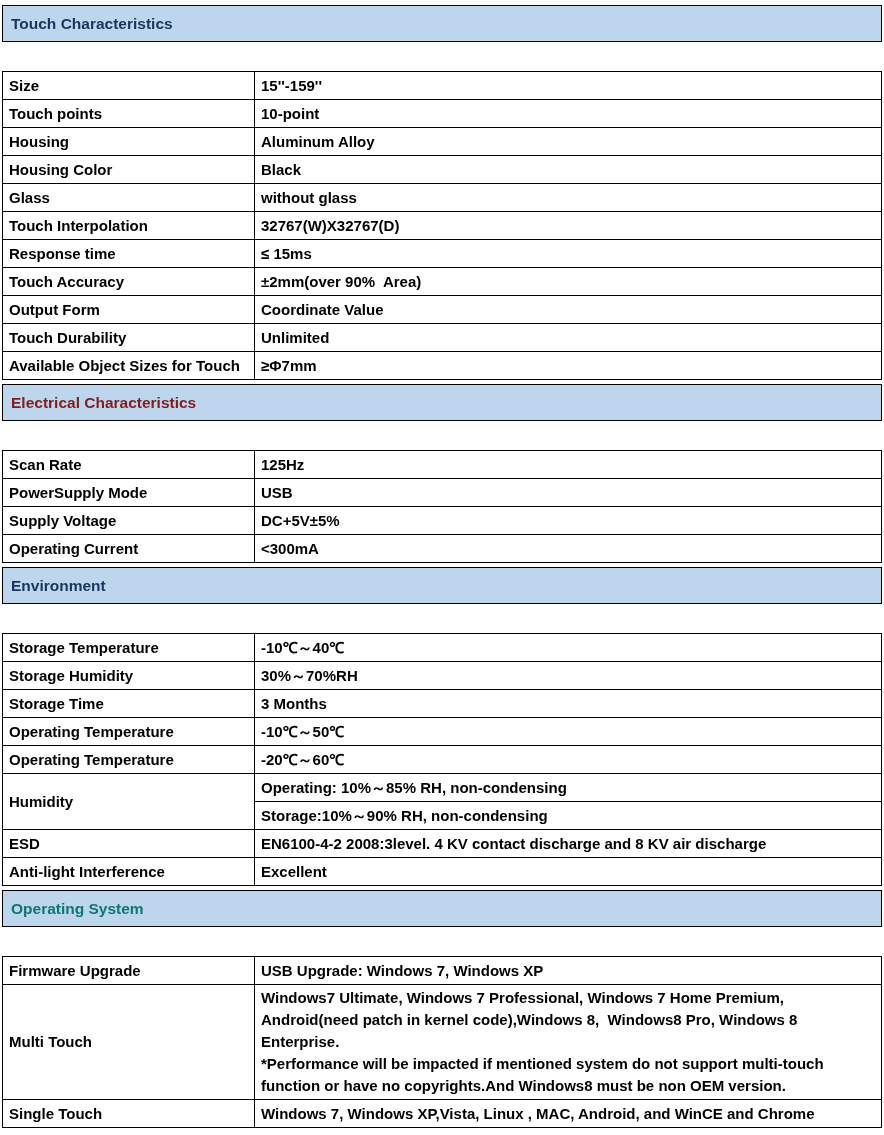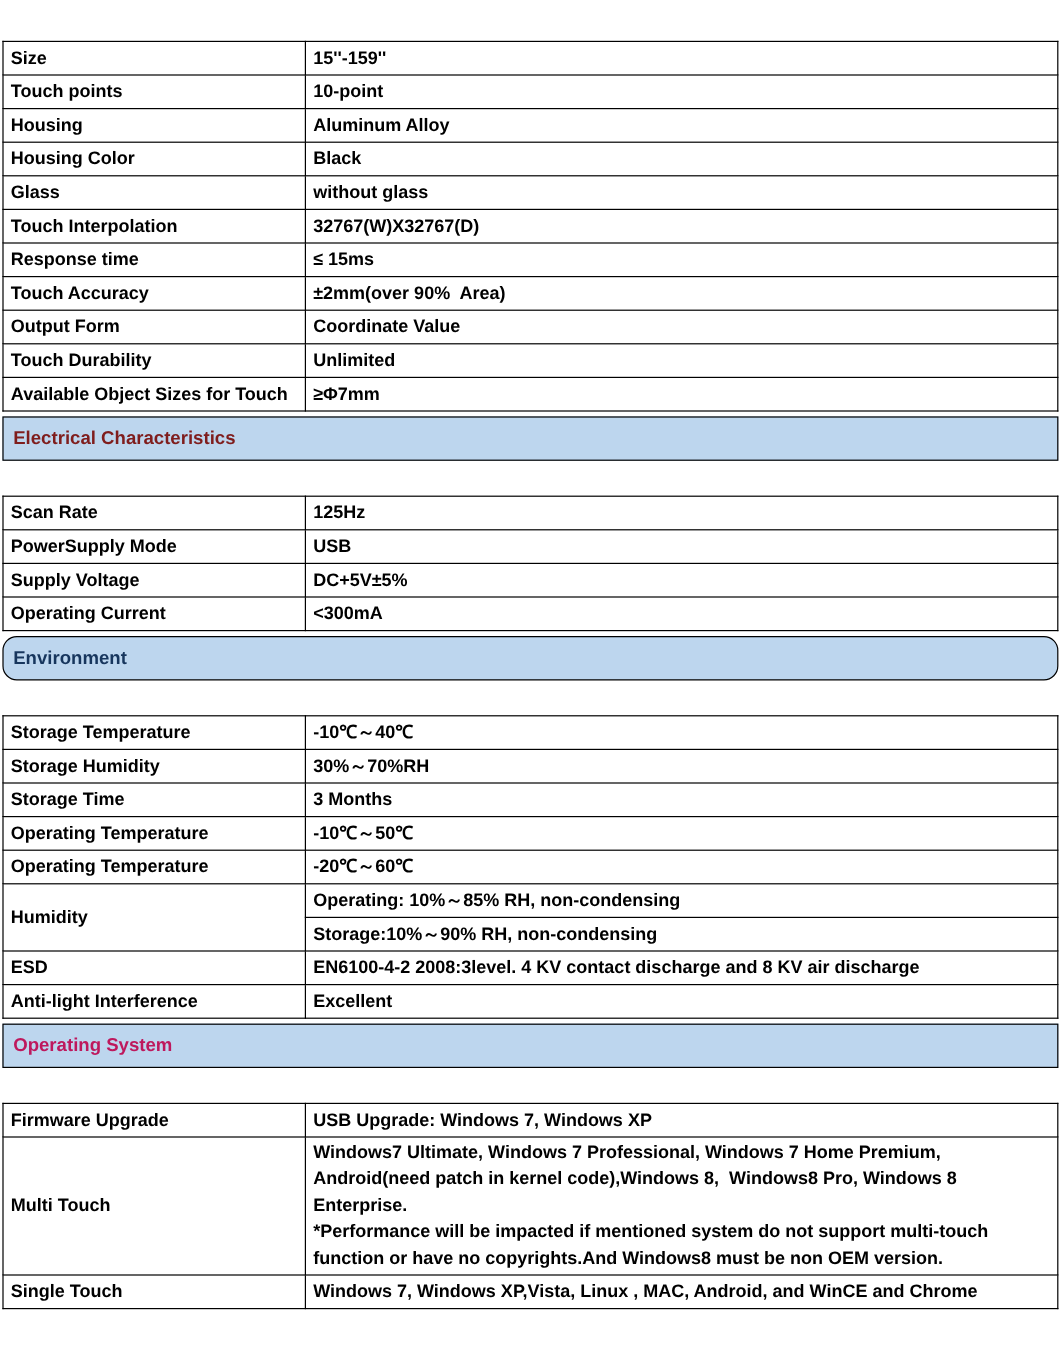--- a/index.html
+++ b/index.html
@@ -54,20 +54,21 @@
   }
   td.spec-value {
     white-space: pre-wrap;
   }
 </style>
 </head>
 <body>
 
 <div class="page">
   <div id="spec-root">
+      <div class="section-header" style="background: rgb(189, 214, 238); color: rgb(23, 54, 93);">Touch Characteristics</div>
       <table class="spec">
         <tbody>
           <tr>
             <td class="spec-label" rowspan="1">Size</td>
             <td class="spec-value">15''-159''</td>
           </tr>
           <tr>
             <td class="spec-label" rowspan="1">Touch points</td>
             <td class="spec-value">10-point</td>
           </tr>
@@ -123,21 +124,21 @@
           <tr>
             <td class="spec-label" rowspan="1">Supply Voltage</td>
             <td class="spec-value">DC+5V±5%</td>
           </tr>
           <tr>
             <td class="spec-label" rowspan="1">Operating Current</td>
             <td class="spec-value">&lt;300mA</td>
           </tr>
         </tbody>
       </table>
-      <div class="section-header" style="background: rgb(189, 214, 238); color: rgb(23, 54, 93); border-radius: 12px;">Environment</div>
+      <div class="section-header" style="background: rgb(189, 214, 238); color: rgb(23, 54, 93);">Environment</div>
       <table class="spec">
         <tbody>
           <tr>
             <td class="spec-label" rowspan="1">Storage Temperature</td>
             <td class="spec-value">-10℃～40℃</td>
           </tr>
           <tr>
             <td class="spec-label" rowspan="1">Storage Humidity</td>
             <td class="spec-value">30%～70%RH</td>
           </tr>
@@ -163,21 +164,21 @@
           <tr>
             <td class="spec-label" rowspan="1">ESD</td>
             <td class="spec-value">EN6100-4-2 2008:3level. 4 KV contact discharge and 8 KV air discharge</td>
           </tr>
           <tr>
             <td class="spec-label" rowspan="1">Anti-light Interference</td>
             <td class="spec-value">Excellent</td>
           </tr>
         </tbody>
       </table>
-      <div class="section-header" style="background: rgb(189, 214, 238); color: #be185d;">Operating System</div>
+      <div class="section-header" style="background: rgb(189, 214, 238); color: #0f766e;">Operating System</div>
       <table class="spec">
         <tbody>
           <tr>
             <td class="spec-label" rowspan="1">Firmware Upgrade</td>
             <td class="spec-value">USB Upgrade: Windows 7, Windows XP</td>
           </tr>
           <tr>
             <td class="spec-label" rowspan="1">Multi Touch</td>
             <td class="spec-value">Windows7 Ultimate, Windows 7 Professional, Windows 7 Home Premium, Android(need patch in kernel code),Windows 8,  Windows8 Pro, Windows 8 Enterprise.
 *Performance will be impacted if mentioned system do not support multi-touch function or have no copyrights.And Windows8 must be non OEM version.</td>

